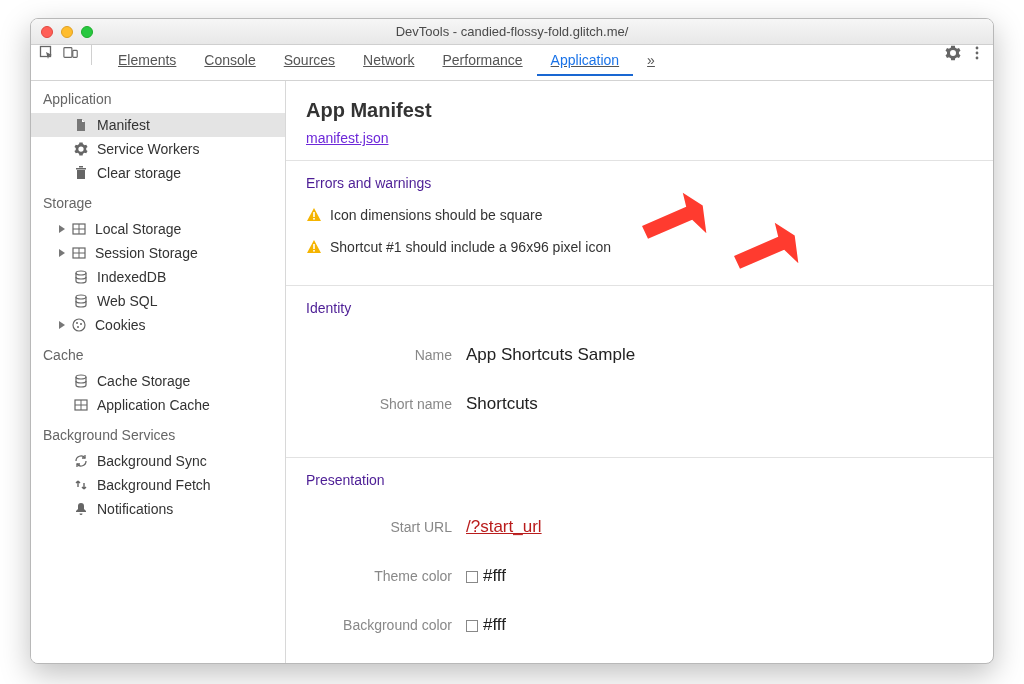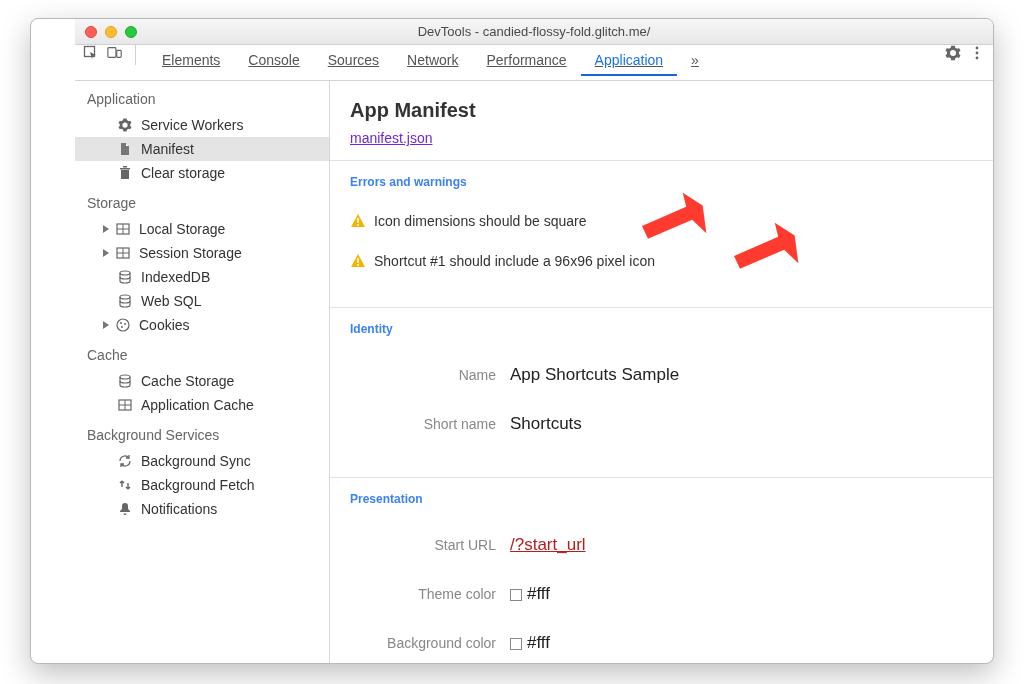--- a/index.html
+++ b/index.html
@@ -16,21 +16,20 @@
     position: absolute;
     left: 30px; top: 18px;
     width: 964px; height: 646px;
     background: #fff;
     border: 1px solid #b8b8b8;
     border-radius: 8px;
     box-shadow: 0 10px 30px rgba(0,0,0,0.25);
     overflow: hidden;
     display: flex;
     flex-direction: column;
-    padding-left: 44px;
   }
   .titlebar {
     height: 26px;
     background: linear-gradient(#f6f6f6, #e8e8e8);
     border-bottom: 1px solid #cfcfcf;
     display: flex;
     align-items: center;
     position: relative;
   }
   .traffic { display: flex; gap: 8px; margin-left: 10px; }
@@ -71,22 +70,22 @@
     cursor: pointer;
   }
   .item.selected { background:#e4e4e4; }
   .icon { width:16px; height:16px; display:flex; align-items:center; justify-content:center; color:#6b6b6b; }
   .tri { width:0;height:0;border-top:4px solid transparent;border-bottom:4px solid transparent;border-left:6px solid #777; margin-right:-2px;}
   .main { flex:1; overflow-y:auto; padding: 8px 0 20px; }
   .main h1 { font-size:20px; font-weight:600; padding: 10px 20px 8px; }
   .manifest-link { padding: 0 20px 14px; }
   .manifest-link a { color:#6d28d9; text-decoration: underline; font-size:14px; }
   .section { border-top:1px solid #e2e2e2; padding: 14px 20px 14px; }
-  .section h2 { font-size:12px; font-weight:700; color:#3b82f6; margin-bottom:10px;}
-  .warn-row { display:flex; align-items:center; gap:8px; font-size:14px; color:#333; margin: 24px 0; }
+  .section h2 { font-size:14px; font-weight:400; color:#4c1d95; margin-bottom:10px;}
+  .warn-row { display:flex; align-items:center; gap:8px; font-size:14px; color:#333; margin: 16px 0; }
   .warn-ic { width:16px;height:16px; }
   .kv { display:flex; align-items:center; margin: 29px 0; }
   .kv .k { width: 160px; text-align:right; color:#888; font-size:14px; padding-right:14px;}
   .kv .v { font-size:17px; color:#222; }
   .kv .v a { color:#b91c1c; text-decoration: underline;}
   .swatch { display:inline-block; width:12px; height:12px; background:#fff; border:1px solid #888; vertical-align:middle; margin-right:5px;}
 </style>
 </head>
 <body>
 
@@ -134,38 +133,38 @@
           <circle cx="8" cy="3" r="1.4" fill="#666"></circle>
           <circle cx="8" cy="8" r="1.4" fill="#666"></circle>
           <circle cx="8" cy="13" r="1.4" fill="#666"></circle>
         </svg>
     </span>
   </div>
 
   <div class="body">
     <div class="sidebar" id="sidebar">
         <div class="group-title">Application</div>
+        <div class="item selected">
+          <span style="width: 6px;"></span>
+          <span class="icon">
+            <svg width="14" height="14" viewBox="0 0 14 14">
+              <path fill="#777" d="M3 1h5l3 3v9H3z"></path>
+              <path fill="#fff" d="M8 1v3h3"></path>
+            </svg>
+          </span>
+          <span>Manifest</span>
+        </div>
         <div class="item">
           <span style="width: 6px;"></span>
           <span class="icon">
             <svg width="14" height="14" viewBox="0 0 16 16">
               <path fill="#666" d="M8 5a3 3 0 100 6 3 3 0 000-6zm6 3c0 .4 0 .8-.1 1.1l1.6 1.2-1.5 2.6-1.9-.6c-.6.5-1.2.8-1.9 1l-.3 2H6.1l-.3-2c-.7-.2-1.3-.5-1.9-1l-1.9.6L.5 10.3l1.6-1.2C2 8.8 2 8.4 2 8s0-.8.1-1.1L.5 5.7 2 3.1l1.9.6c.6-.5 1.2-.8 1.9-1l.3-2h3.8l.3 2c.7.2 1.3.5 1.9 1l1.9-.6 1.5 2.6-1.6 1.2c.1.3.1.7.1 1.1z"></path>
             </svg>
           </span>
           <span>Service Workers</span>
-        </div>
-        <div class="item selected">
-          <span style="width: 6px;"></span>
-          <span class="icon">
-            <svg width="14" height="14" viewBox="0 0 14 14">
-              <path fill="#777" d="M3 1h5l3 3v9H3z"></path>
-              <path fill="#fff" d="M8 1v3h3"></path>
-            </svg>
-          </span>
-          <span>Manifest</span>
         </div>
         <div class="item">
           <span style="width: 6px;"></span>
           <span class="icon">
             <svg width="14" height="14" viewBox="0 0 14 14">
               <path fill="#666" d="M3 4h8v9H3zM2 2h10v1.5H2zM5 0h4v1.5H5z"></path>
             </svg>
           </span>
           <span>Clear storage</span>
         </div>

